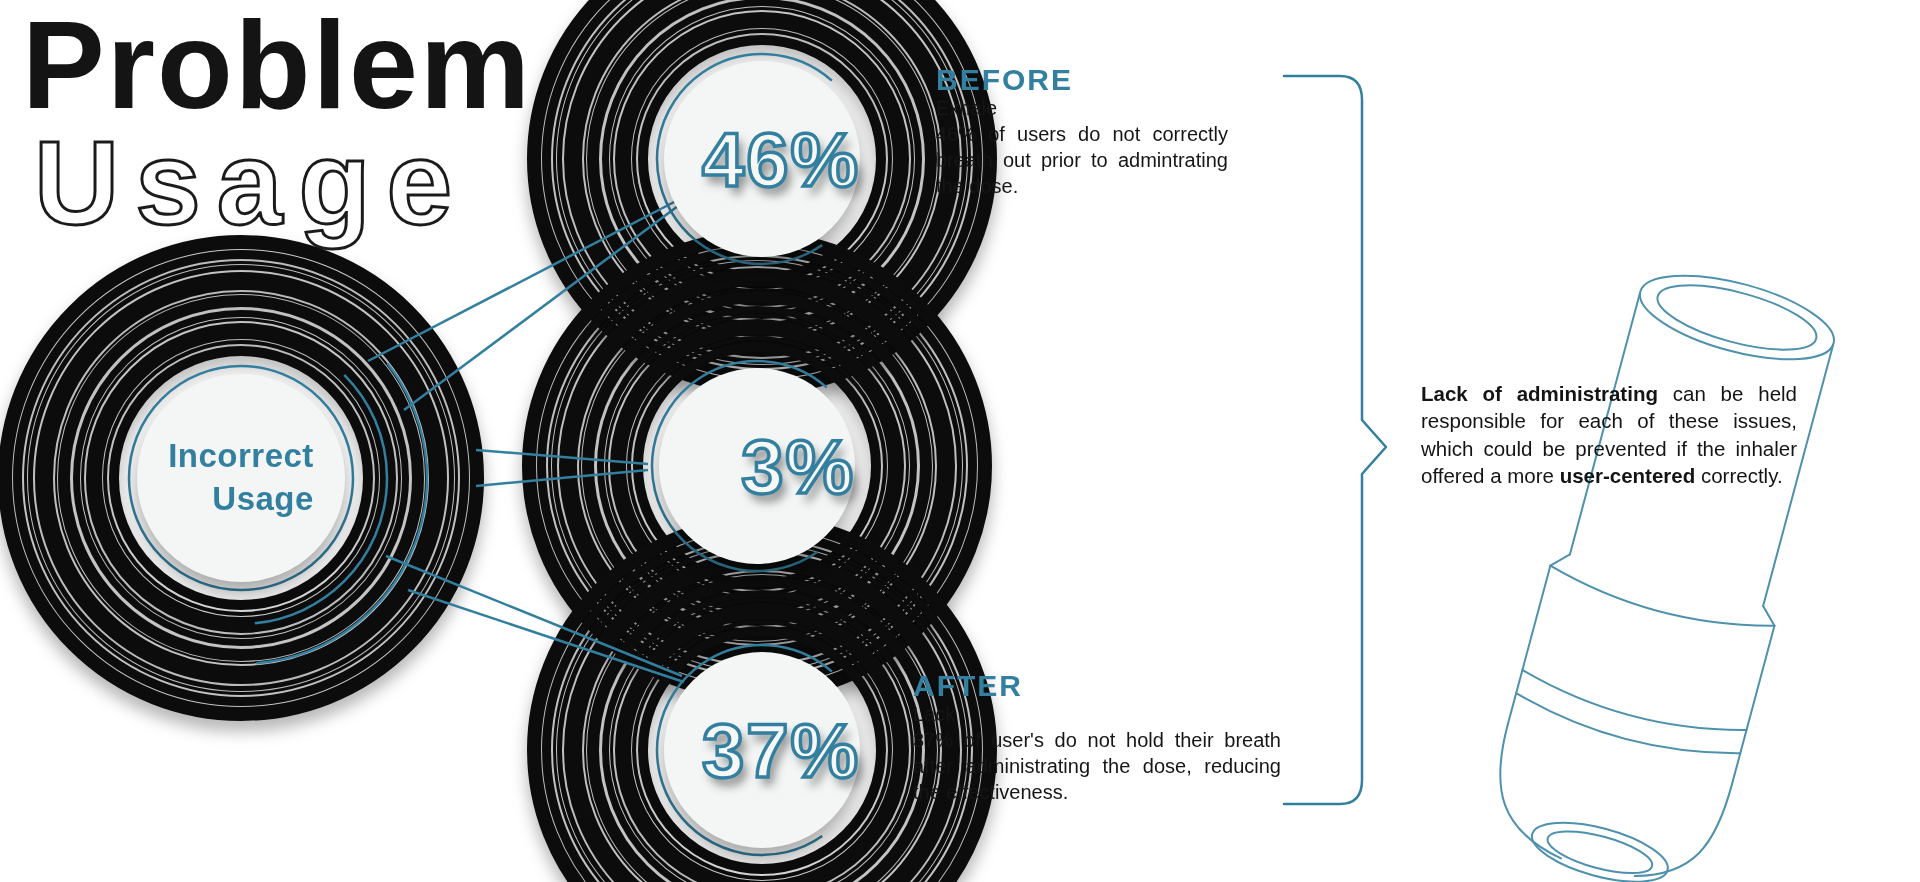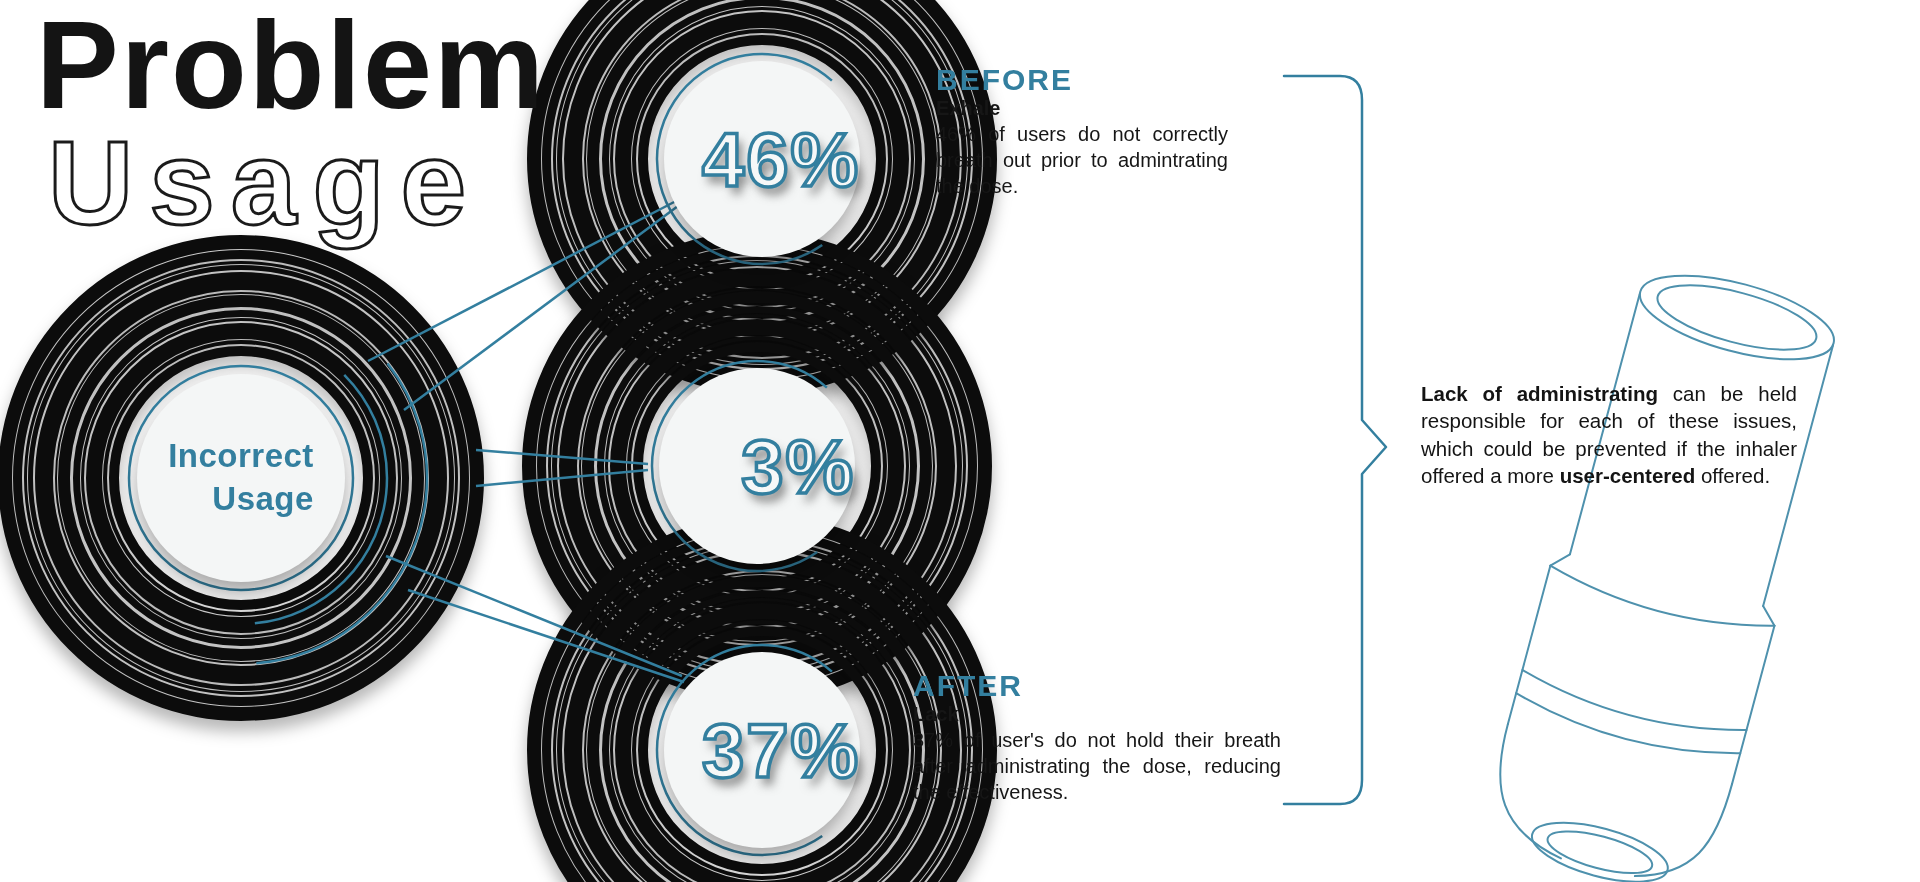--- a/index.html
+++ b/index.html
@@ -8,21 +8,21 @@
     width: 1920px;
     height: 882px;
     background: #ffffff;
     overflow: hidden;
     font-family: "Liberation Sans", sans-serif;
     color: #141414;
   }
   #deco { position: absolute; left: 0; top: 0; z-index: 1; }
 
   
-  .title { position: absolute; left: 36px; top: 2px; z-index: 3; }
+  .title { position: absolute; left: 22px; top: 2px; z-index: 3; }
   .t1 {
     font-size: 124px; font-weight: 800; color: #141414;
     letter-spacing: 2px; line-height: 1.02;
   }
   .t2 {
     font-size: 118px; font-weight: 800; color: transparent;
     -webkit-text-stroke: 3px #1b1b1b;
     letter-spacing: 16px; line-height: 1.0; margin-top: -4px; margin-left: 12px;
   }
 
@@ -52,21 +52,21 @@
 
   
   .textblock { position: absolute; z-index: 3; }
   #tb0 { left: 936px; top: 64px;  width: 292px; }
   #tb1 { left: 891px; top: 372px; width: 322px; }
   #tb2 { left: 913px; top: 670px; width: 368px; }
   .head {
     color: var(--accent, #337f9f); font-weight: 800;
     font-size: 30px; letter-spacing: 2px; line-height: 1.05;
   }
-  .sub { color: #161616; font-weight: bold; font-size: 20px; margin-top: 1px; }
+  .sub { color: #161616; font-weight: normal; font-size: 20px; margin-top: 1px; }
   .body {
     margin: 1px 0 0 0; color: #161616; font-size: 20px;
     line-height: 1.3; text-align: justify;
   }
 
   
   .conclusion {
     position: absolute; left: 1421px; top: 380px; width: 376px;
     margin: 0; z-index: 3;
     font-size: 20.5px; line-height: 1.33; color: #141414;
@@ -199,15 +199,15 @@
     <p class="body">46% of users do not correctly breath out prior to admintrating the dose.</p>
   </div>
 
 
   <div class="textblock" id="tb2">
     <div class="head">AFTER</div>
     <div class="sub">Lack</div>
     <p class="body">37% of user's do not hold their breath after administrating the dose, reducing the effectiveness.</p>
   </div>
 
-  <p class="conclusion"><b>Lack of administrating</b><span> can be held responsible for each of these issues, which could be prevented if the inhaler offered a more </span><b>user-centered</b><span> offered.</span></p>
+  <p class="conclusion"><b>Lack of administrating</b><span> can be held responsible for each of these issues, which could be prevented if the inhaler offered a more </span><b>user-centered</b><span> correctly.</span></p>
 
 </div>
 
 </body></html>

